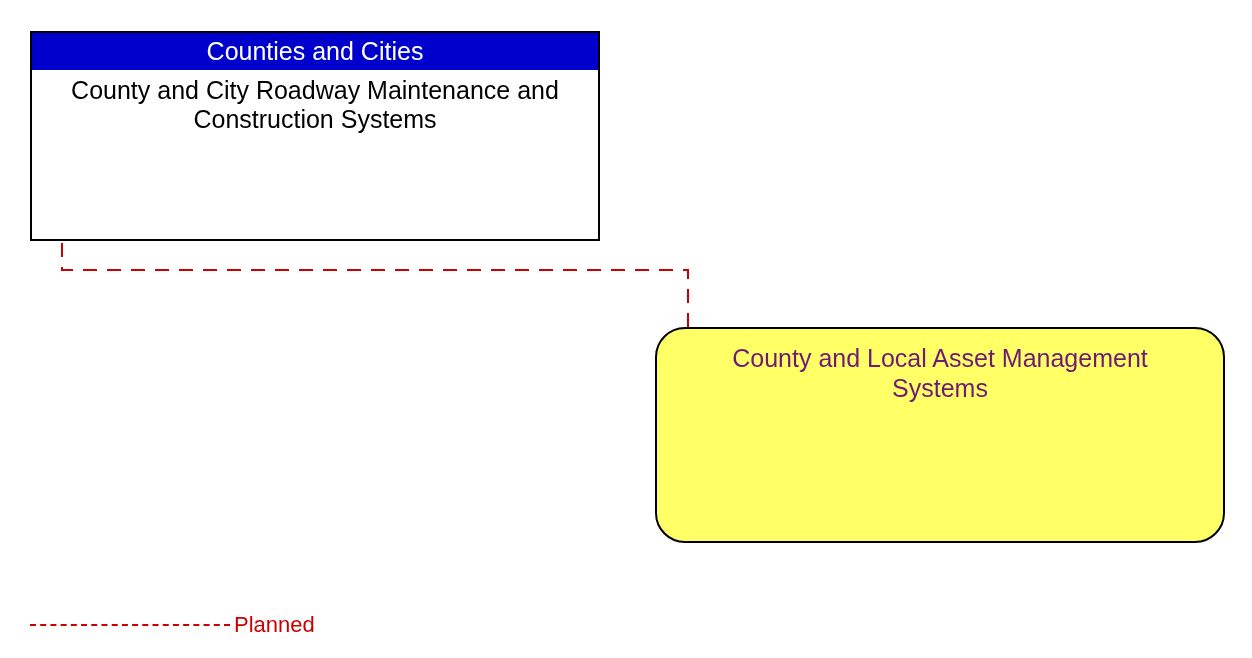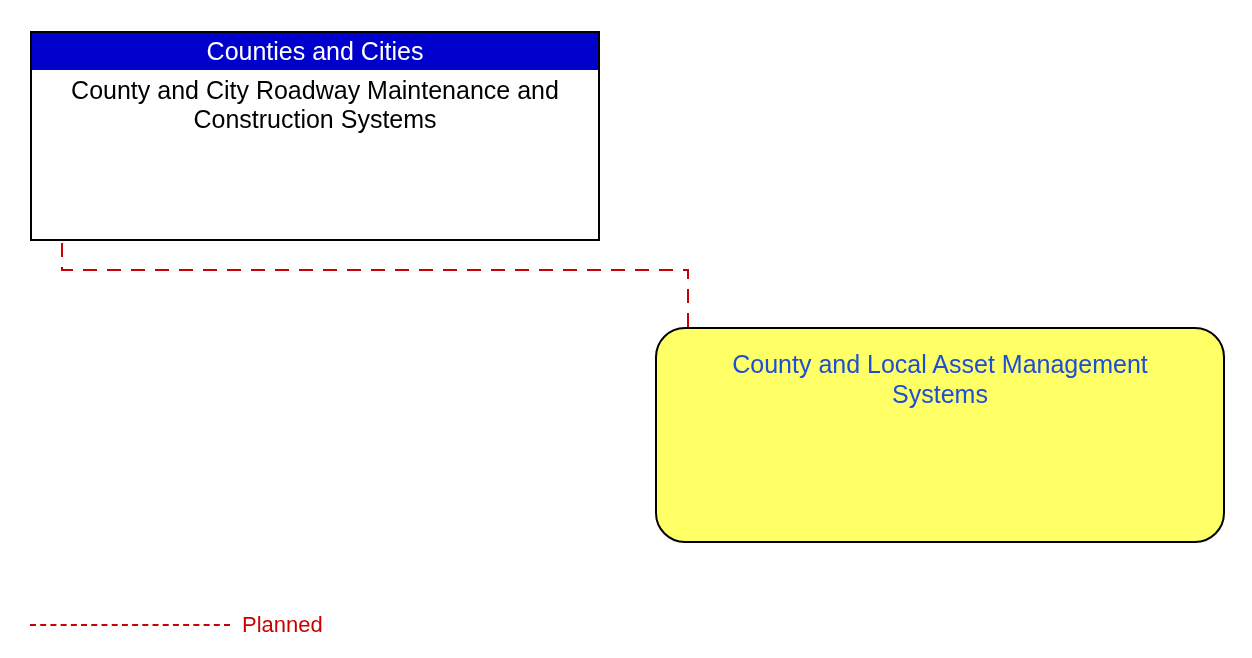--- a/index.html
+++ b/index.html
@@ -51,41 +51,41 @@
     position: absolute;
     left: 655px;
     top: 327px;
     width: 570px;
     height: 216px;
     background: #FFFF66;
     border: 2px solid #000;
     border-radius: 30px;
     text-align: center;
     font-size: 25px;
-    color: #1d4ed8;
-    padding: 20px 28px 0 28px;
+    color: #701a75;
+    padding: 14px 28px 0 28px;
     line-height: 1.2;
   }
   
   .connector-svg {
     position: absolute;
     left: 0;
     top: 0;
     width: 1252px;
     height: 658px;
     pointer-events: none;
   }
   
   .legend {
     position: absolute;
     left: 30px;
     top: 612px;
     display: flex;
     align-items: center;
-    gap: 12px;
+    gap: 4px;
   }
   .legend-line {
     width: 200px;
     height: 0;
     border-top: 2px dashed #cc0000;
   }
   .legend-label {
     color: #cc0000;
     font-size: 22px;
   }

